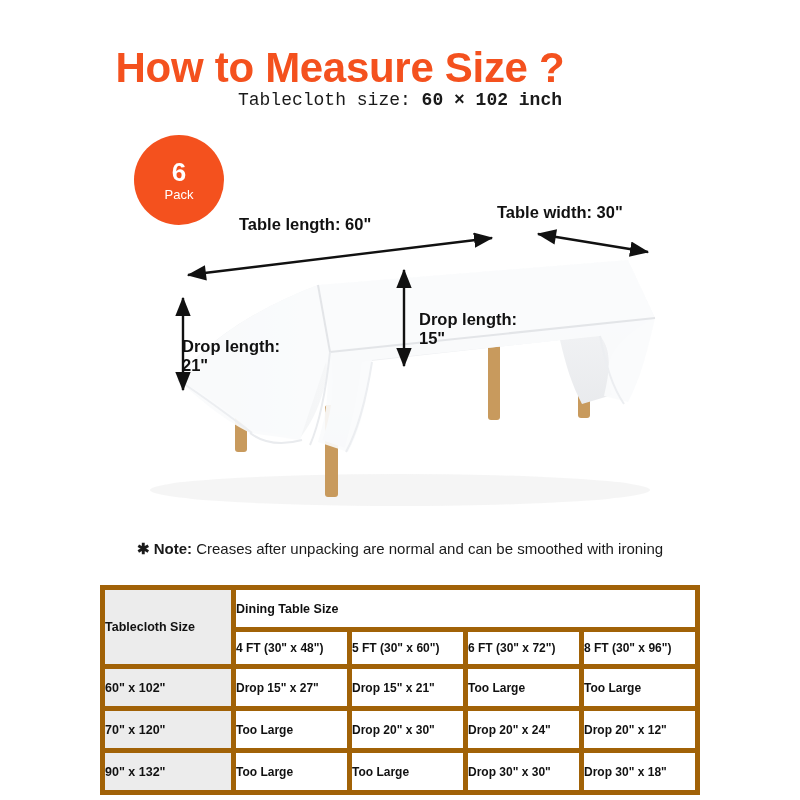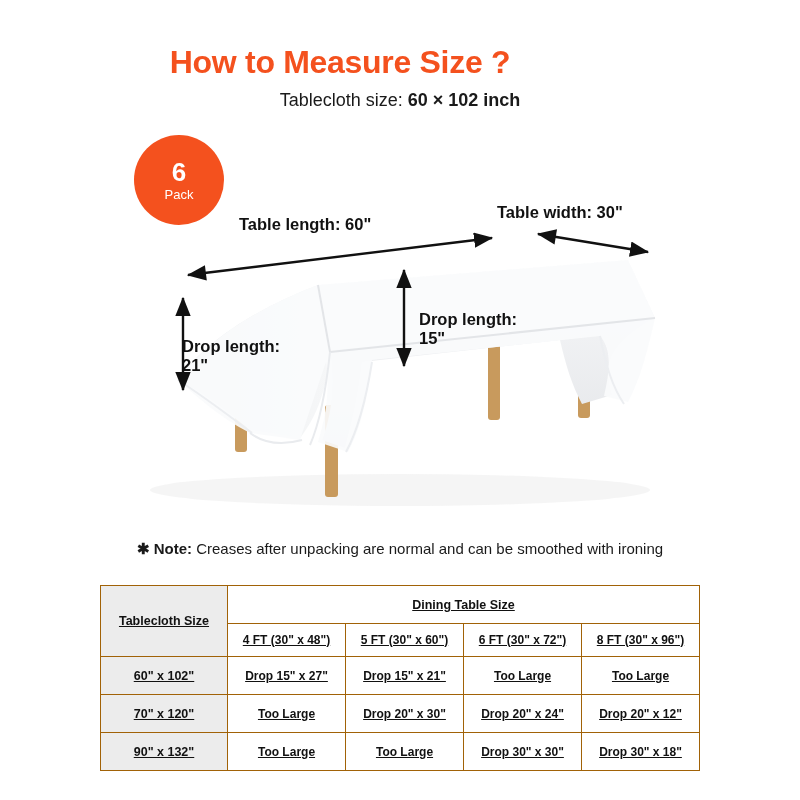--- a/index.html
+++ b/index.html
@@ -22,33 +22,34 @@
     height: 800px;
   }
 
   
   .title {
     position: absolute;
     top: 44px;
     left: 0;
     width: 680px;
     text-align: center;
-    font-size: 32px;
+    font-size: 42px;
     font-weight: bold;
     color: #f4511e;
     letter-spacing: -0.3px;
   }
   .subtitle {
     position: absolute;
     top: 90px;
     left: 0;
     width: 800px;
     text-align: center;
     font-size: 18px;
     color: #1a1a1a;
+    font-family: Liberation Mono, monospace;
   }
   .subtitle .size-value {
     font-weight: bold;
   }
 
   
   .pack-badge {
     position: absolute;
     left: 134px;
     top: 135px;
@@ -125,27 +126,26 @@
     width: 600px;
   }
   table.size-table {
     border-collapse: collapse;
     width: 600px;
     font-size: 12.5px;
     color: #111111;
   }
   table.size-table th,
   table.size-table td {
-    border: 1px solid #a16207;
-    text-align: center;
+    border: 5px solid #a16207;
+    text-align: left;
     vertical-align: middle;
     padding: 0;
     height: 37px;
     font-weight: bold;
-    text-decoration: underline;
   }
   table.size-table th.hdr-left {
     background: #ececec;
     width: 126px;
     font-size: 12.5px;
     margin-top: 20px;
   }
   table.size-table th.hdr-span {
     background: #ffffff;
     font-size: 12.5px;

